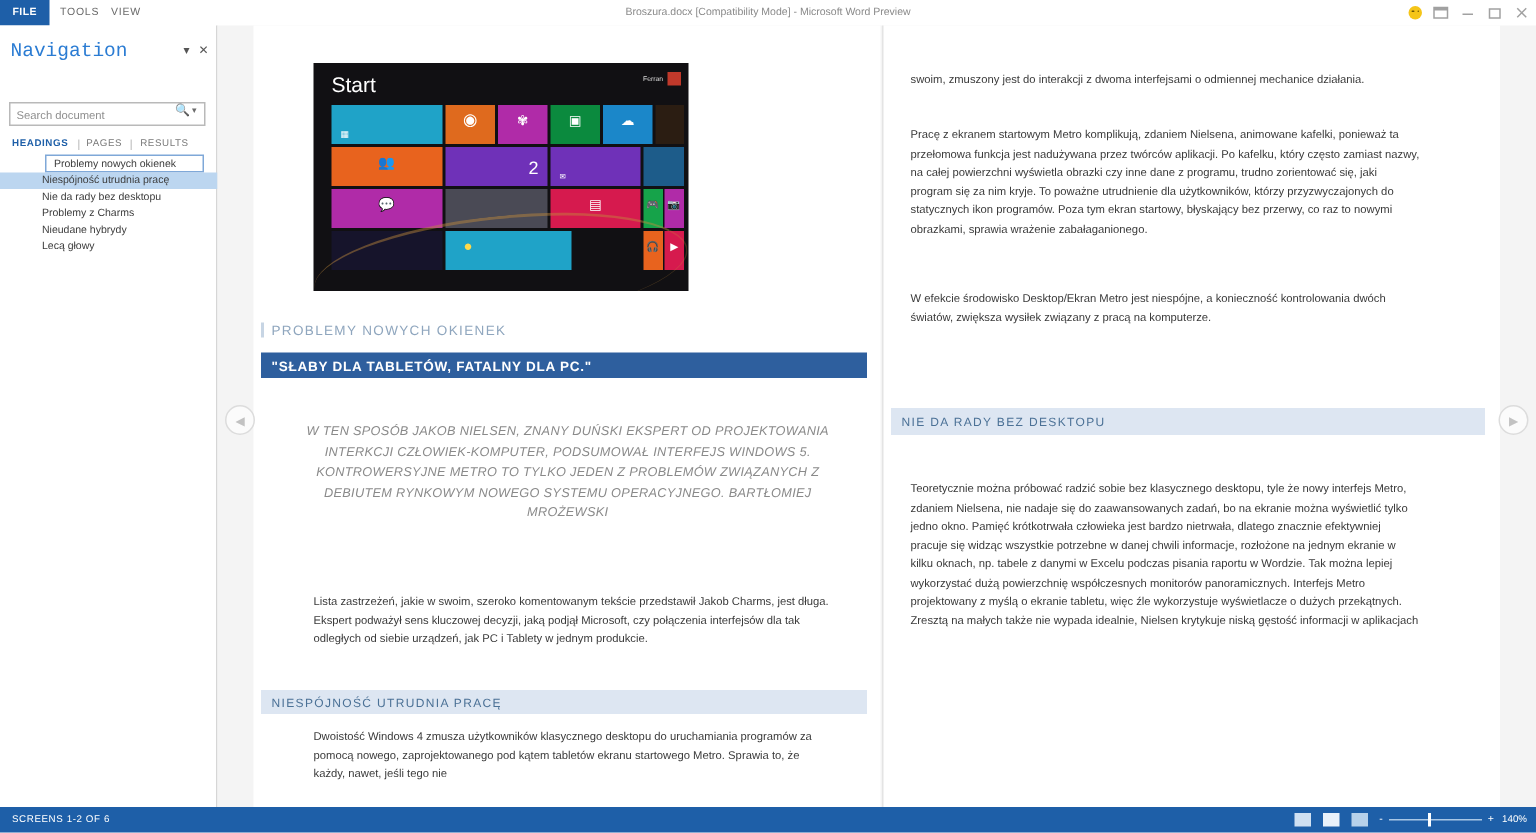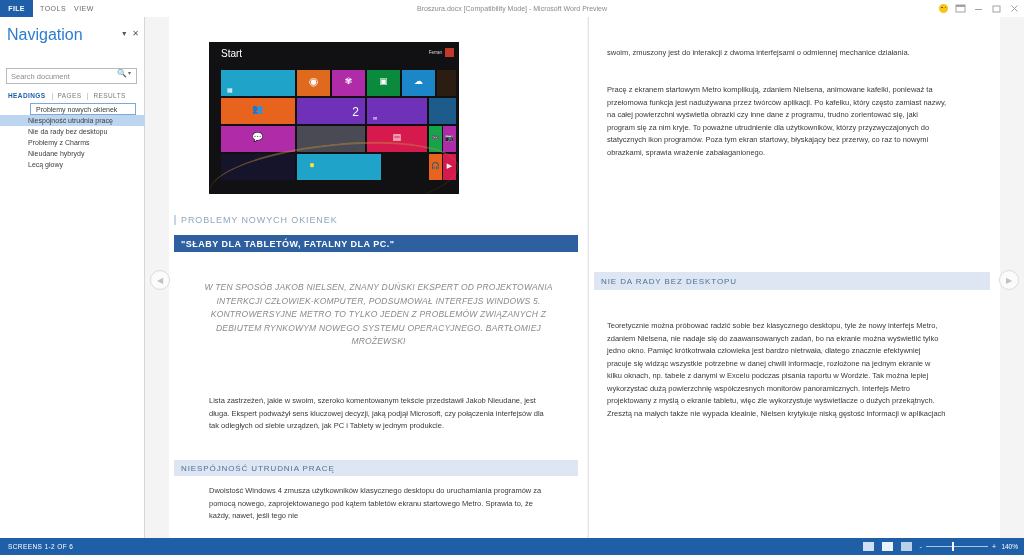--- a/index.html
+++ b/index.html
@@ -52,21 +52,21 @@
   .wc { width: 11px; height: 11px; position: relative; cursor: pointer; opacity: .55; }
   .wc svg { display: block; }
 
   
   .navpane {
     position: absolute; left: 0; top: 17px; width: 145px; height: 521px;
     background: #ffffff; border-right: 1px solid #d6d6d6;
   }
   .nav-header {
     position: absolute; left: 7px; top: 9px;
-    font-size: 16px; color: #2b7cd3; font-weight: normal;
+    font-size: 13px; color: #2b7cd3; font-weight: normal; font-family: Liberation Mono, monospace;
   }
   .nav-hdr-ctrls {
     position: absolute; right: 5px; top: 13px; display: flex; gap: 6px;
   }
   .nav-hdr-ctrls span {
     font-size: 8px; color: #555; cursor: pointer; line-height: 8px;
   }
   .search-wrap {
     position: absolute; left: 6px; top: 51px; width: 131px; height: 16px;
     border: 1px solid #b9b9b9; background: #ffffff;
@@ -129,21 +129,21 @@
   .pa-prev { left: 5px; }
   .pa-next { right: 5px; }
 
   
   .startimg {
     position: absolute; left: 40px; top: 25px; width: 250px; height: 152px;
     background: #111013; overflow: hidden;
   }
   .si-label {
     position: absolute; left: 12px; top: 6px;
-    color: #ffffff; font-size: 10px; font-family: "Liberation Sans", sans-serif;
+    color: #ffffff; font-size: 14px; font-family: "Liberation Sans", sans-serif;
   }
   .si-user {
     position: absolute; right: 5px; top: 6px;
     display: flex; align-items: center; gap: 3px;
   }
   .si-user-name { color: #dcdcdc; font-size: 4.5px; text-align: right; line-height: 5px; }
   .si-user-av { width: 9px; height: 9px; background: #c0392b; }
   .tilegrid {
     position: absolute; left: 12px; top: 28px; width: 235px; height: 112px;
   }
@@ -343,32 +343,33 @@
       </div>
       <div class="swirl"></div>
     </div>
 
     <div class="h-plain" style="left:5px;top:198px;width:405px;border-left:2px solid #c7d5e4;padding-left:5px;">PROBLEMY NOWYCH OKIENEK</div>
 
     <div class="h-band" style="left:5px;top:218px;width:404px;height:17px;">"SŁABY DLA TABLETÓW, FATALNY DLA PC."</div>
 
     <div class="intro" style="left:22px;top:264px;width:375px;">W TEN SPOSÓB JAKOB NIELSEN, ZNANY DUŃSKI EKSPERT OD PROJEKTOWANIA INTERKCJI CZŁOWIEK-KOMPUTER, PODSUMOWAŁ INTERFEJS WINDOWS 5. KONTROWERSYJNE METRO TO TYLKO JEDEN Z PROBLEMÓW ZWIĄZANYCH Z DEBIUTEM RYNKOWYM NOWEGO SYSTEMU OPERACYJNEGO. BARTŁOMIEJ MROŻEWSKI</div>
 
-    <div class="body-p" style="left:40px;top:378px;width:345px;">Lista zastrzeżeń, jakie w swoim, szeroko komentowanym tekście przedstawił Jakob Nieudane, jest długa. Ekspert podważył sens kluczowej decyzji, jaką podjął Microsoft, czy połączenia interfejsów dla tak odległych od siebie urządzeń, jak PC i Tablety w jednym produkcie.</div>
+    <div class="body-p" style="left:40px;top:378px;width:345px;">Lista zastrzeżeń, jakie w swoim, szeroko komentowanym tekście przedstawił Jakob Charms, jest długa. Ekspert podważył sens kluczowej decyzji, jaką podjął Microsoft, czy połączenia interfejsów dla tak odległych od siebie urządzeń, jak PC i Tablety w jednym produkcie.</div>
 
     <div class="h-lite" style="left:5px;top:443px;width:404px;height:16px;">NIESPÓJNOŚĆ UTRUDNIA PRACĘ</div>
 
     <div class="body-p" style="left:40px;top:468px;width:345px;">Dwoistość Windows 4 zmusza użytkowników klasycznego desktopu do uruchamiania programów za pomocą nowego, zaprojektowanego pod kątem tabletów ekranu startowego Metro. Sprawia to, że każdy, nawet, jeśli tego nie</div>
   </div>
 
   <div class="page page-right">
     <div class="body-p" style="left:18px;top:30px;width:340px;">swoim, zmuszony jest do interakcji z dwoma interfejsami o odmiennej mechanice działania.</div>
 
     <div class="body-p" style="left:18px;top:67px;width:340px;">Pracę z ekranem startowym Metro komplikują, zdaniem Nielsena, animowane kafelki, ponieważ ta przełomowa funkcja jest nadużywana przez twórców aplikacji. Po kafelku, który często zamiast nazwy, na całej powierzchni wyświetla obrazki czy inne dane z programu, trudno zorientować się, jaki program się za nim kryje. To poważne utrudnienie dla użytkowników, którzy przyzwyczajonych do statycznych ikon programów. Poza tym ekran startowy, błyskający bez przerwy, co raz to nowymi obrazkami, sprawia wrażenie zabałaganionego.</div>
 
+    <div class="body-p" style="left:18px;top:176px;width:340px;">W efekcie środowisko Desktop/Ekran Metro jest niespójne, a konieczność kontrolowania dwóch światów, zwiększa wysiłek związany z pracą na komputerze.</div>
 
     <div class="h-lite" style="left:5px;top:255px;width:396px;height:18px;">NIE DA RADY BEZ DESKTOPU</div>
 
     <div class="body-p" style="left:18px;top:303px;width:340px;">Teoretycznie można próbować radzić sobie bez klasycznego desktopu, tyle że nowy interfejs Metro, zdaniem Nielsena, nie nadaje się do zaawansowanych zadań, bo na ekranie można wyświetlić tylko jedno okno. Pamięć krótkotrwała człowieka jest bardzo nietrwała, dlatego znacznie efektywniej pracuje się widząc wszystkie potrzebne w danej chwili informacje, rozłożone na jednym ekranie w kilku oknach, np. tabele z danymi w Excelu podczas pisania raportu w Wordzie. Tak można lepiej wykorzystać dużą powierzchnię współczesnych monitorów panoramicznych. Interfejs Metro projektowany z myślą o ekranie tabletu, więc źle wykorzystuje wyświetlacze o dużych przekątnych. Zresztą na małych także nie wypada idealnie, Nielsen krytykuje niską gęstość informacji w aplikacjach</div>
   </div>
 </div>
 
 <div class="statusbar">
   <div class="sb-left">SCREENS 1-2 OF 6</div>
   <div class="sb-right">

